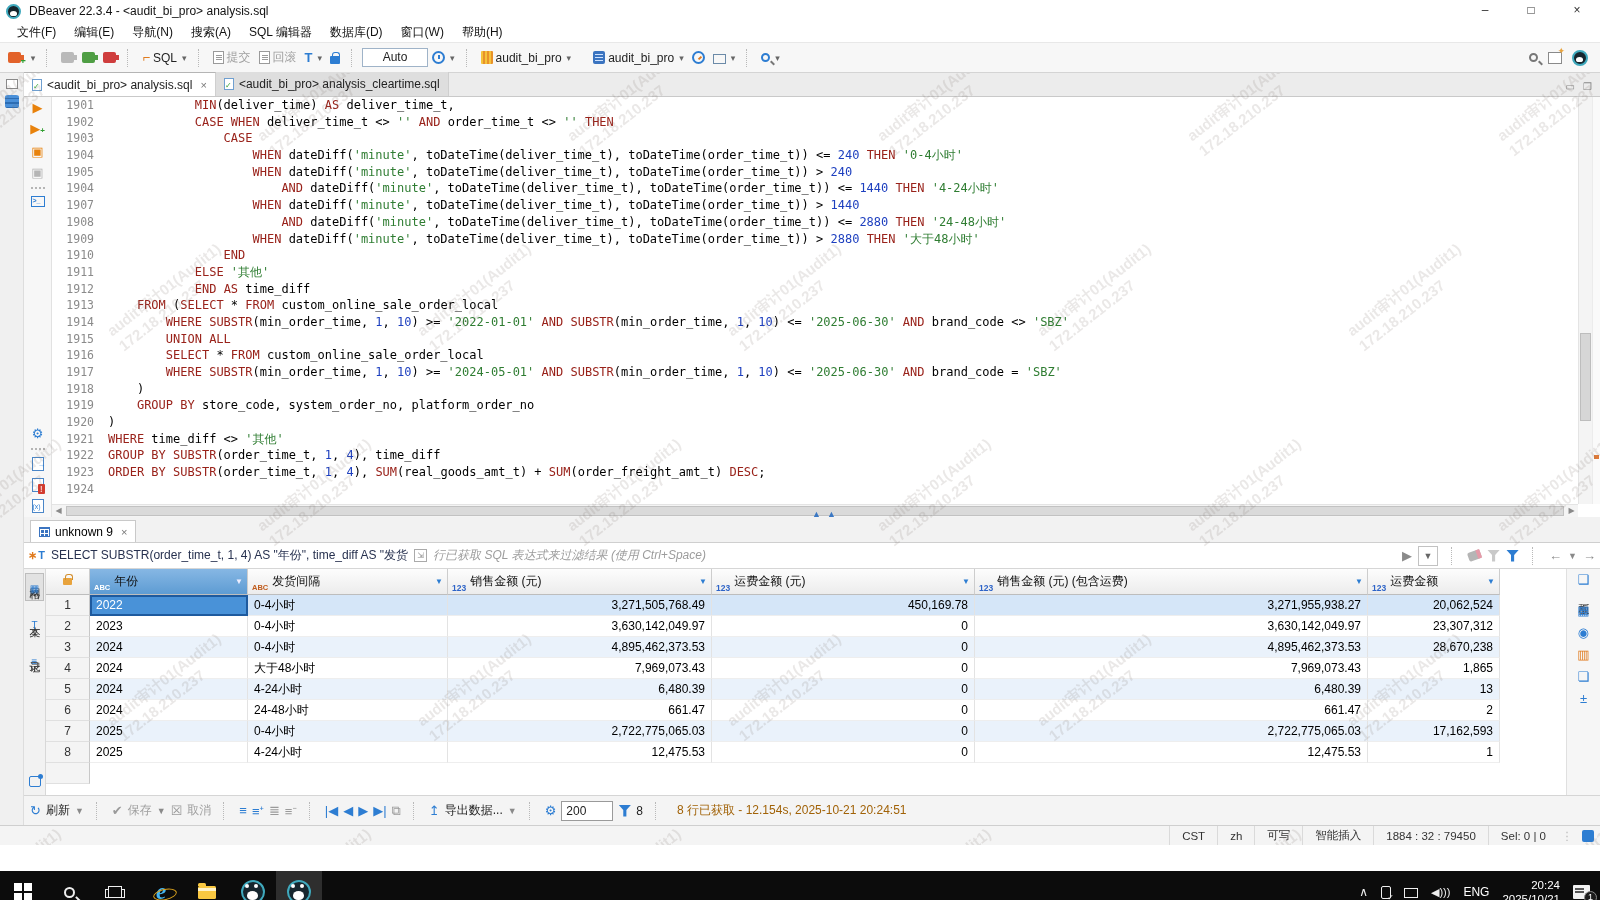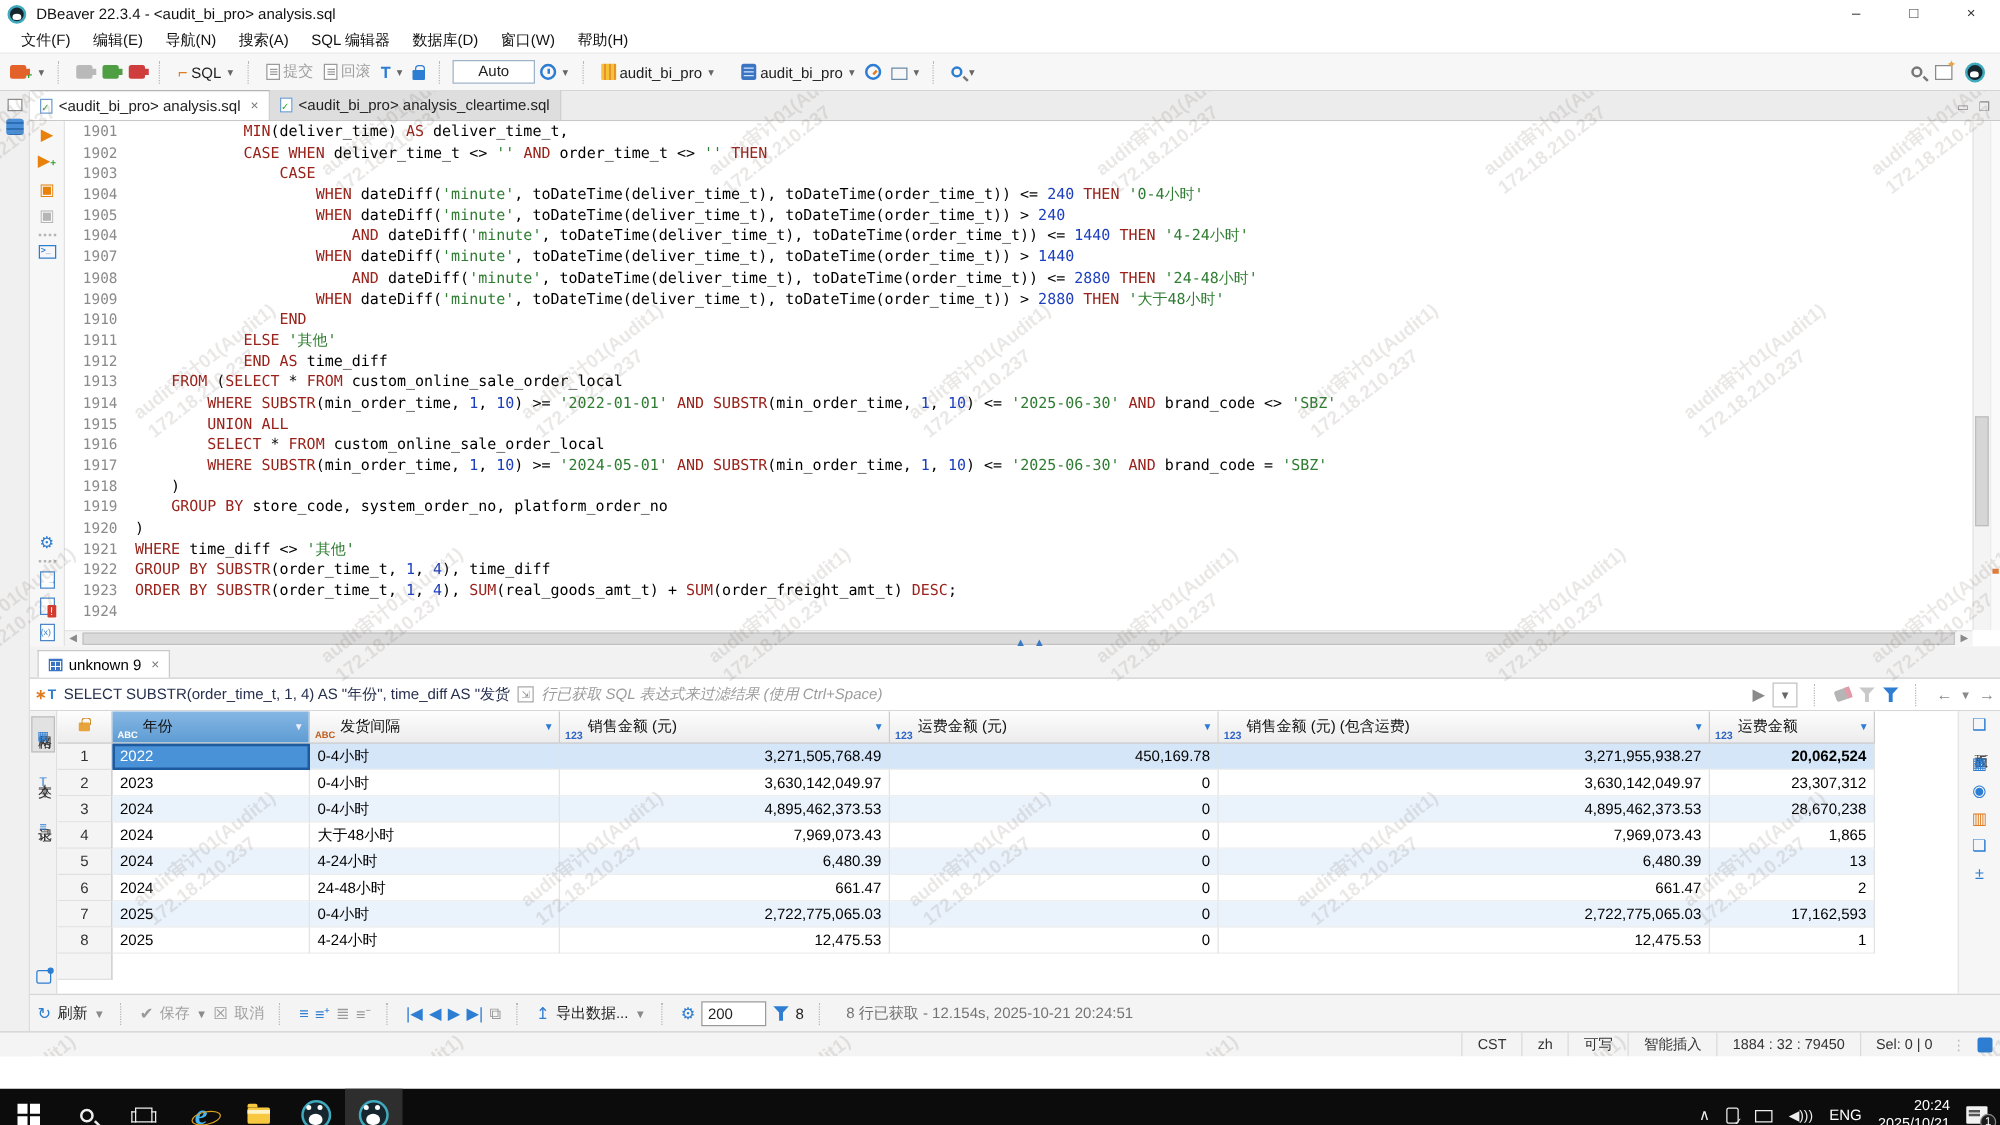--- a/index.html
+++ b/index.html
@@ -147,21 +147,21 @@
 
   .right-strip { width:34px; background:#f6f6f6; border-left:1px solid #e0e0e0; display:flex; flex-direction:column; align-items:center; padding-top:4px; gap:9px; }
   .rs-label { writing-mode:vertical-rl; font-size:11px; color:#333; }
   .rs-ico { font-size:13px; color:#2d7dd2; line-height:13px; }
   .rs-ico.orange { color:#e07b1f; }
 
   .rfooter { position:absolute; bottom:0; left:0; right:0; height:30px; background:#f4f4f4; border-top:1px solid #d5d5d5; display:flex; align-items:center; padding:0 6px; gap:5px; font-size:12px; color:#222; }
   .rf-ico { color:#2d7dd2; font-size:13px; }
   .rf-ico.gray { color:#9a9a9a; }
   .rf-input { width:52px; height:20px; background:#fff; border:1px solid #9a9a9a; font-size:12px; text-align:left; padding:0 4px; line-height:18px; }
-  .rf-status { color:#737373; margin-left:6px; white-space:nowrap; }
+  .rf-status { color:#a16207; margin-left:6px; white-space:nowrap; }
 
   
   .statusbar { position:absolute; bottom:0; left:0; right:0; height:20px; background:#f4f4f4; border-top:1px solid #cfcfcf; display:flex; align-items:center; font-size:11.5px; color:#333; }
   .sb-right { margin-left:auto; display:flex; align-items:center; height:100%; }
   .sb-seg { padding:0 12px; border-left:1px solid #dadada; height:100%; display:flex; align-items:center; white-space:nowrap; }
   .sb-grip { width:18px; color:#bbb; text-align:center; }
   .sb-note { width:12px; height:12px; background:#2d7dd2; border-radius:2px; margin:0 6px; }
 
   .win-gap { height:13px; background:#fff; }
 
@@ -447,21 +447,21 @@
                 <span class="gh-dd">▼</span>
               </div>
             </div>
             <div class="grid-row row-focus">
               <div class="g-rn" style="width: 44px;">1</div>
               <div class="g-cell cell-focus" style="width: 158px;">2022</div>
               <div class="g-cell" style="width: 200px;">0-4小时</div>
               <div class="g-cell num" style="width: 264px;">3,271,505,768.49</div>
               <div class="g-cell num" style="width: 263px;">450,169.78</div>
               <div class="g-cell num" style="width: 393px;">3,271,955,938.27</div>
-              <div class="g-cell num" style="width: 132px; font-weight: bold;">20,062,524</div>
+              <div class="g-cell num" style="width: 132px;">20,062,524</div>
             </div>
             <div class="grid-row">
               <div class="g-rn" style="width: 44px;">2</div>
               <div class="g-cell" style="width: 158px;">2023</div>
               <div class="g-cell" style="width: 200px;">0-4小时</div>
               <div class="g-cell num" style="width: 264px;">3,630,142,049.97</div>
               <div class="g-cell num" style="width: 263px;">0</div>
               <div class="g-cell num" style="width: 393px;">3,630,142,049.97</div>
               <div class="g-cell num" style="width: 132px;">23,307,312</div>
             </div>

